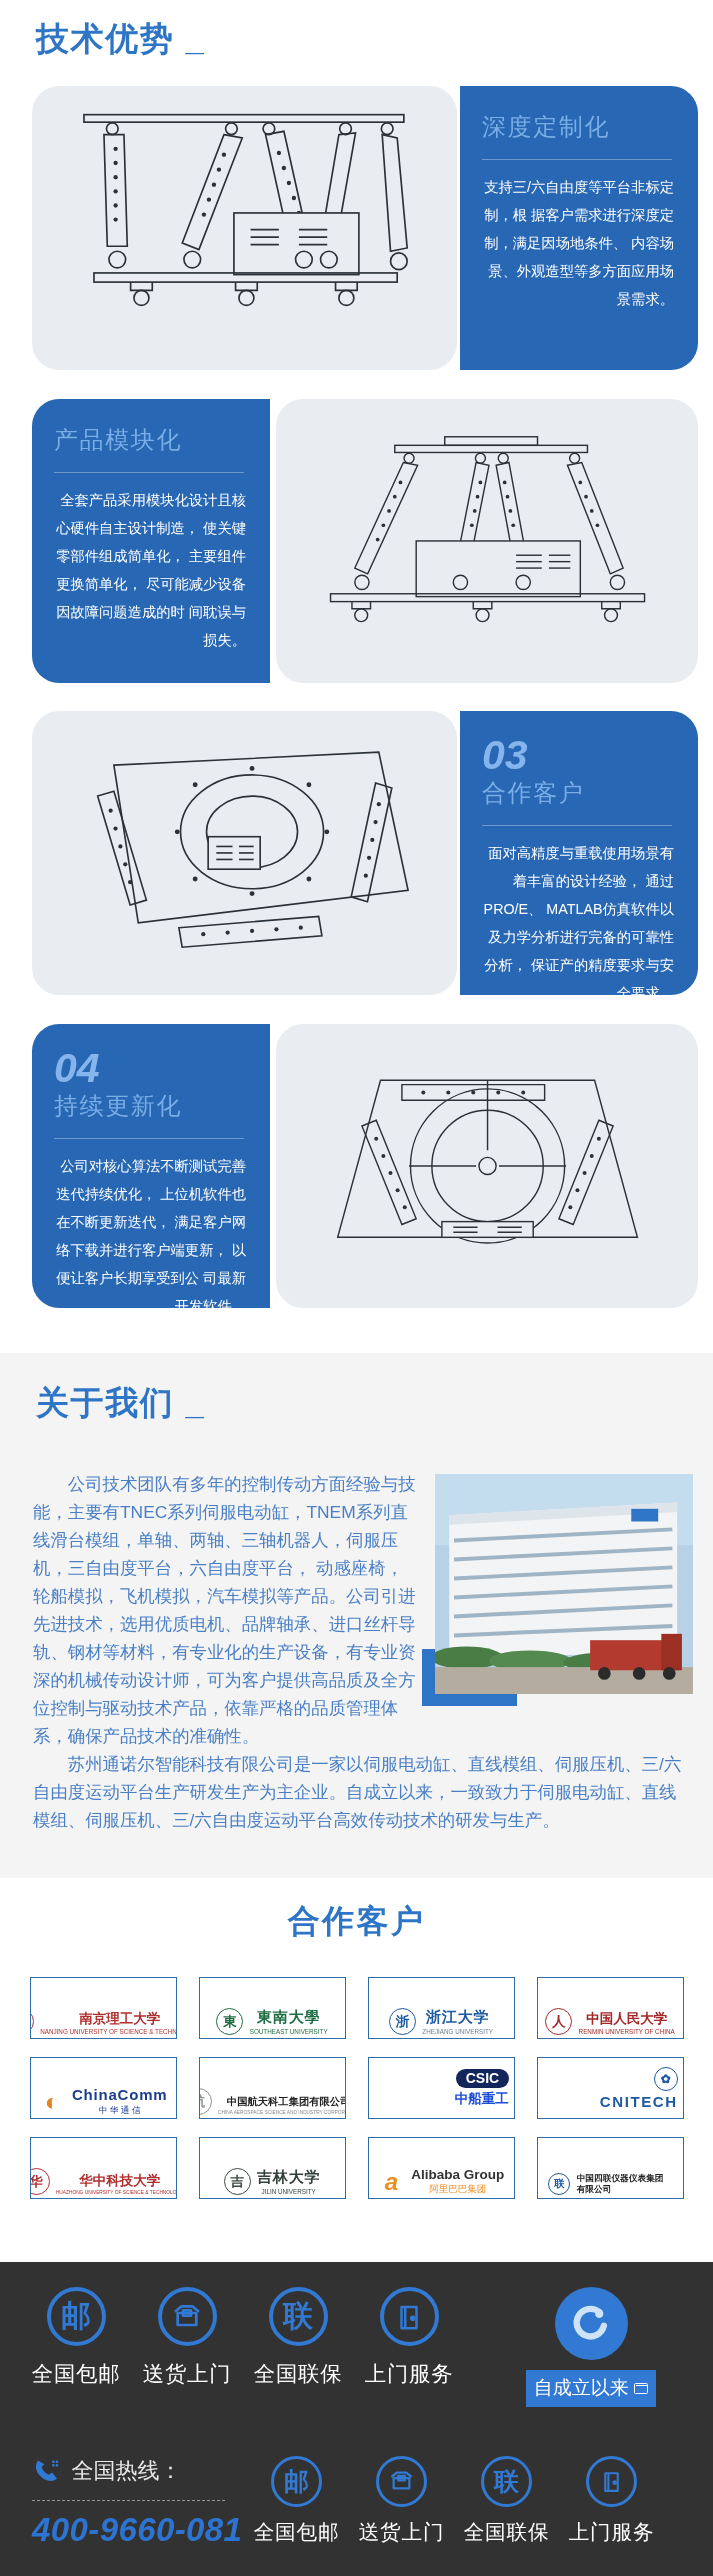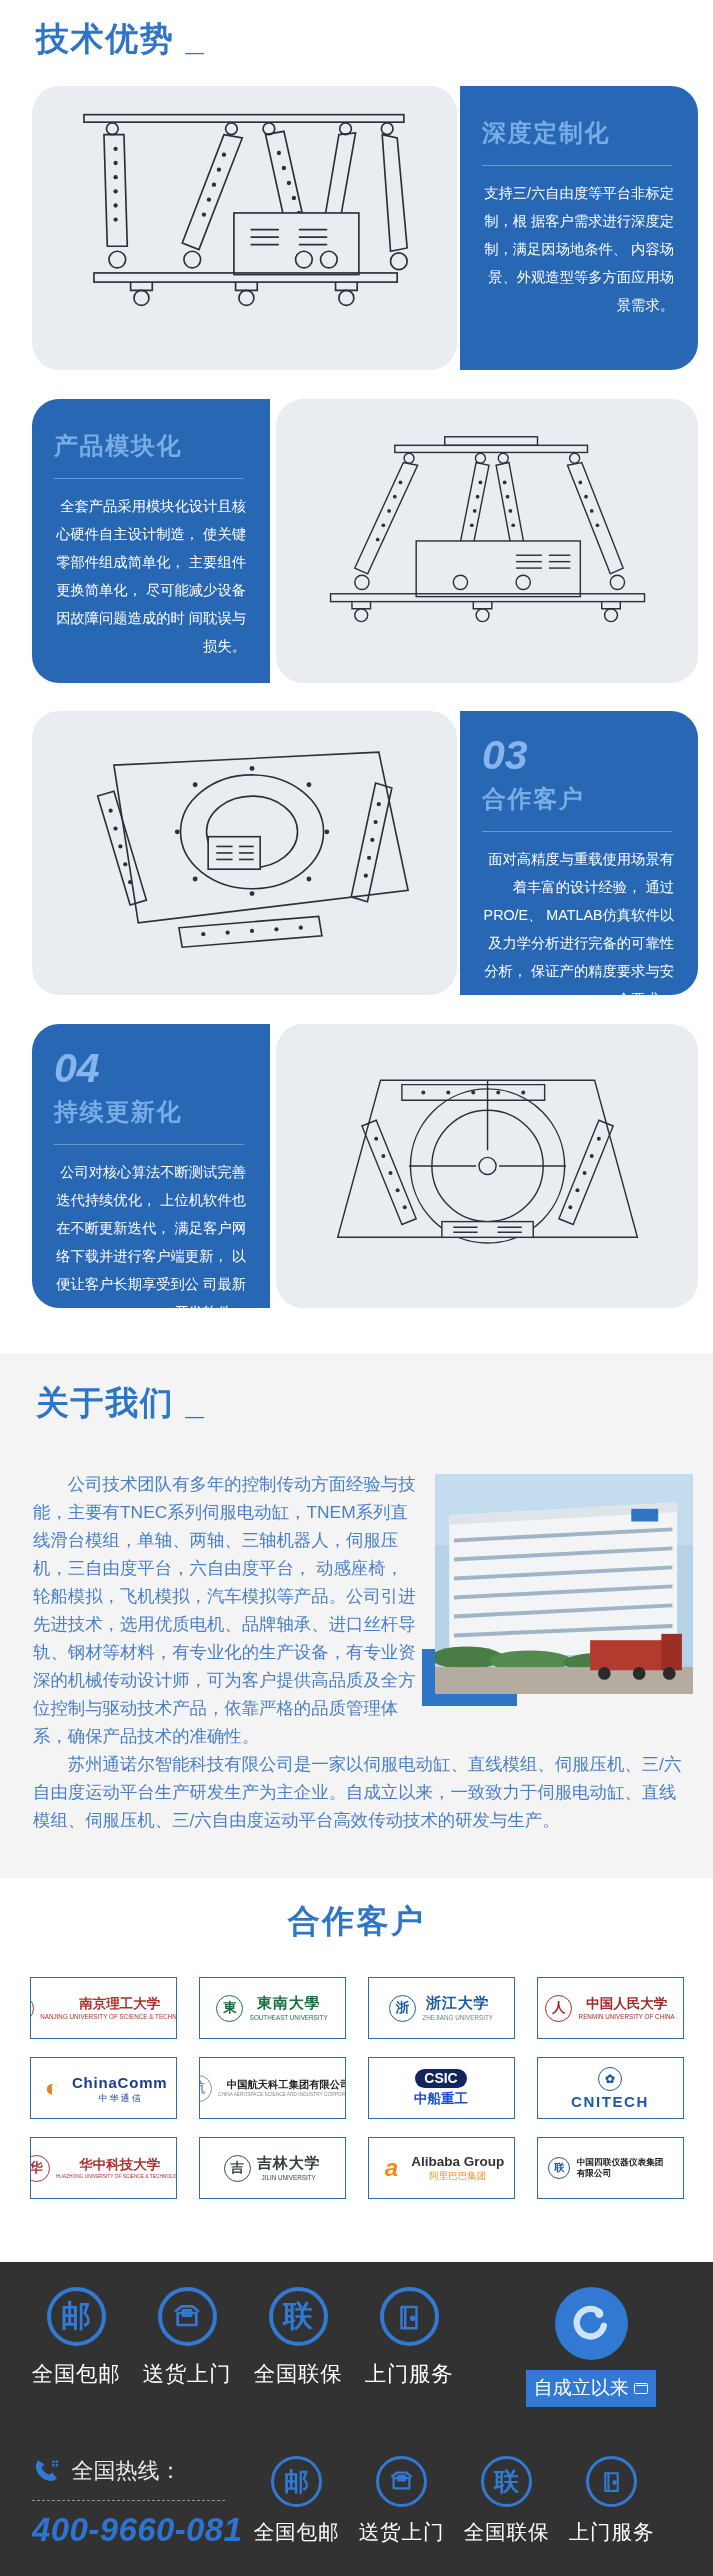--- a/index.html
+++ b/index.html
@@ -12,37 +12,37 @@
 
   
   .adv-wrap{margin-top:24px;}
   .adv-row{display:flex;height:284px;margin:0 15px 28.5px 32px;}
   .adv-card{flex:1;background:#e9edf2;border-radius:27px;display:flex;align-items:center;justify-content:center;overflow:hidden;}
   .adv-card svg{width:88%;height:88%;}
   .adv-panel{width:238px;background:#2767b4;box-sizing:border-box;padding:24px 24px 0 22px;}
   .adv-panel.right{border-radius:0 27px 27px 0;margin-left:3.2px;}
   .adv-panel.left{border-radius:27px 0 0 27px;margin-right:6.3px;}
   .adv-num{color:#85b5ec;font-size:41px;font-weight:bold;font-style:italic;line-height:1;}
-  .adv-name{color:#79ade6;font-size:24px;margin-top:7px;letter-spacing:1.6px;font-weight:bold;}
+  .adv-name{color:#79ade6;font-size:24px;margin-top:1px;letter-spacing:1.6px;}
   .adv-divider{border-top:0.8px solid rgba(255,255,255,.32);margin:16px 1.6px 12.7px 0;}
   .adv-text{color:#ffffff;font-size:14.3px;line-height:28px;text-align:right;}
 
   
   .about{background:#f4f4f4;margin-top:45px;padding:28.5px 0 44px 0;}
   .about-body{margin:44px 20px 0 33px;font-size:17.4px;line-height:28px;color:#4a7fc4;}
   .about-body p{margin:0;text-indent:2em;}
   .photo-wrap{float:right;position:relative;width:258px;height:220px;margin:3.2px 0 16px 17.4px;}
   .photo-accent{position:absolute;left:-12.7px;bottom:-12.7px;width:95px;height:57px;background:#2e75c5;}
   .photo{position:relative;width:258px;height:220px;display:block;background:#bcd4e6;z-index:1;}
 
   
   .partners{background:#fff;padding:22px 0 63px 0;}
   .partners-title{text-align:center;color:#2e75c5;font-size:32px;font-weight:bold;letter-spacing:2.4px;margin:0;}
   .logo-grid{display:grid;grid-template-columns:repeat(4,147px);gap:18px 22px;justify-content:center;margin-top:33px;}
-  .logo-card{height:62px;border:0.8px solid #2e6da8;background:#fff;display:flex;align-items:center;justify-content:center;gap:6.3px;box-sizing:border-box;padding:3.2px 4.8px;overflow:hidden;}
+  .logo-card{height:62px;border:0.8px solid #2e6da8;background:#fff;display:flex;align-items:flex-end;justify-content:center;gap:6.3px;box-sizing:border-box;padding:3.2px 4.8px;overflow:hidden;}
   .logo-card.v{flex-direction:column;gap:2.4px;}
   .emblem{flex:none;width:27px;height:27px;border:1.6px solid currentColor;border-radius:50%;display:flex;align-items:center;justify-content:center;font-size:13.5px;font-weight:bold;box-sizing:border-box;}
   .emblem.plain{border:none;font-size:24px;}
   .emblem-pill{flex:none;color:#fff;font-size:14px;font-weight:bold;border-radius:11px;padding:2.4px 9.5px;line-height:1;}
   .lc-text{display:flex;flex-direction:column;align-items:center;line-height:1.15;text-align:center;}
   .lc-main{font-size:13.5px;font-weight:bold;font-family:"DejaVu Serif",serif;white-space:nowrap;}
   .lc-main.sans{font-family:"Liberation Sans",sans-serif;}
   .lc-main.lg{font-size:15px;letter-spacing:0.8px;}
   .lc-main.sm{font-size:10.3px;}
   .lc-main.xs{font-size:8.7px;white-space:normal;line-height:1.3;}

